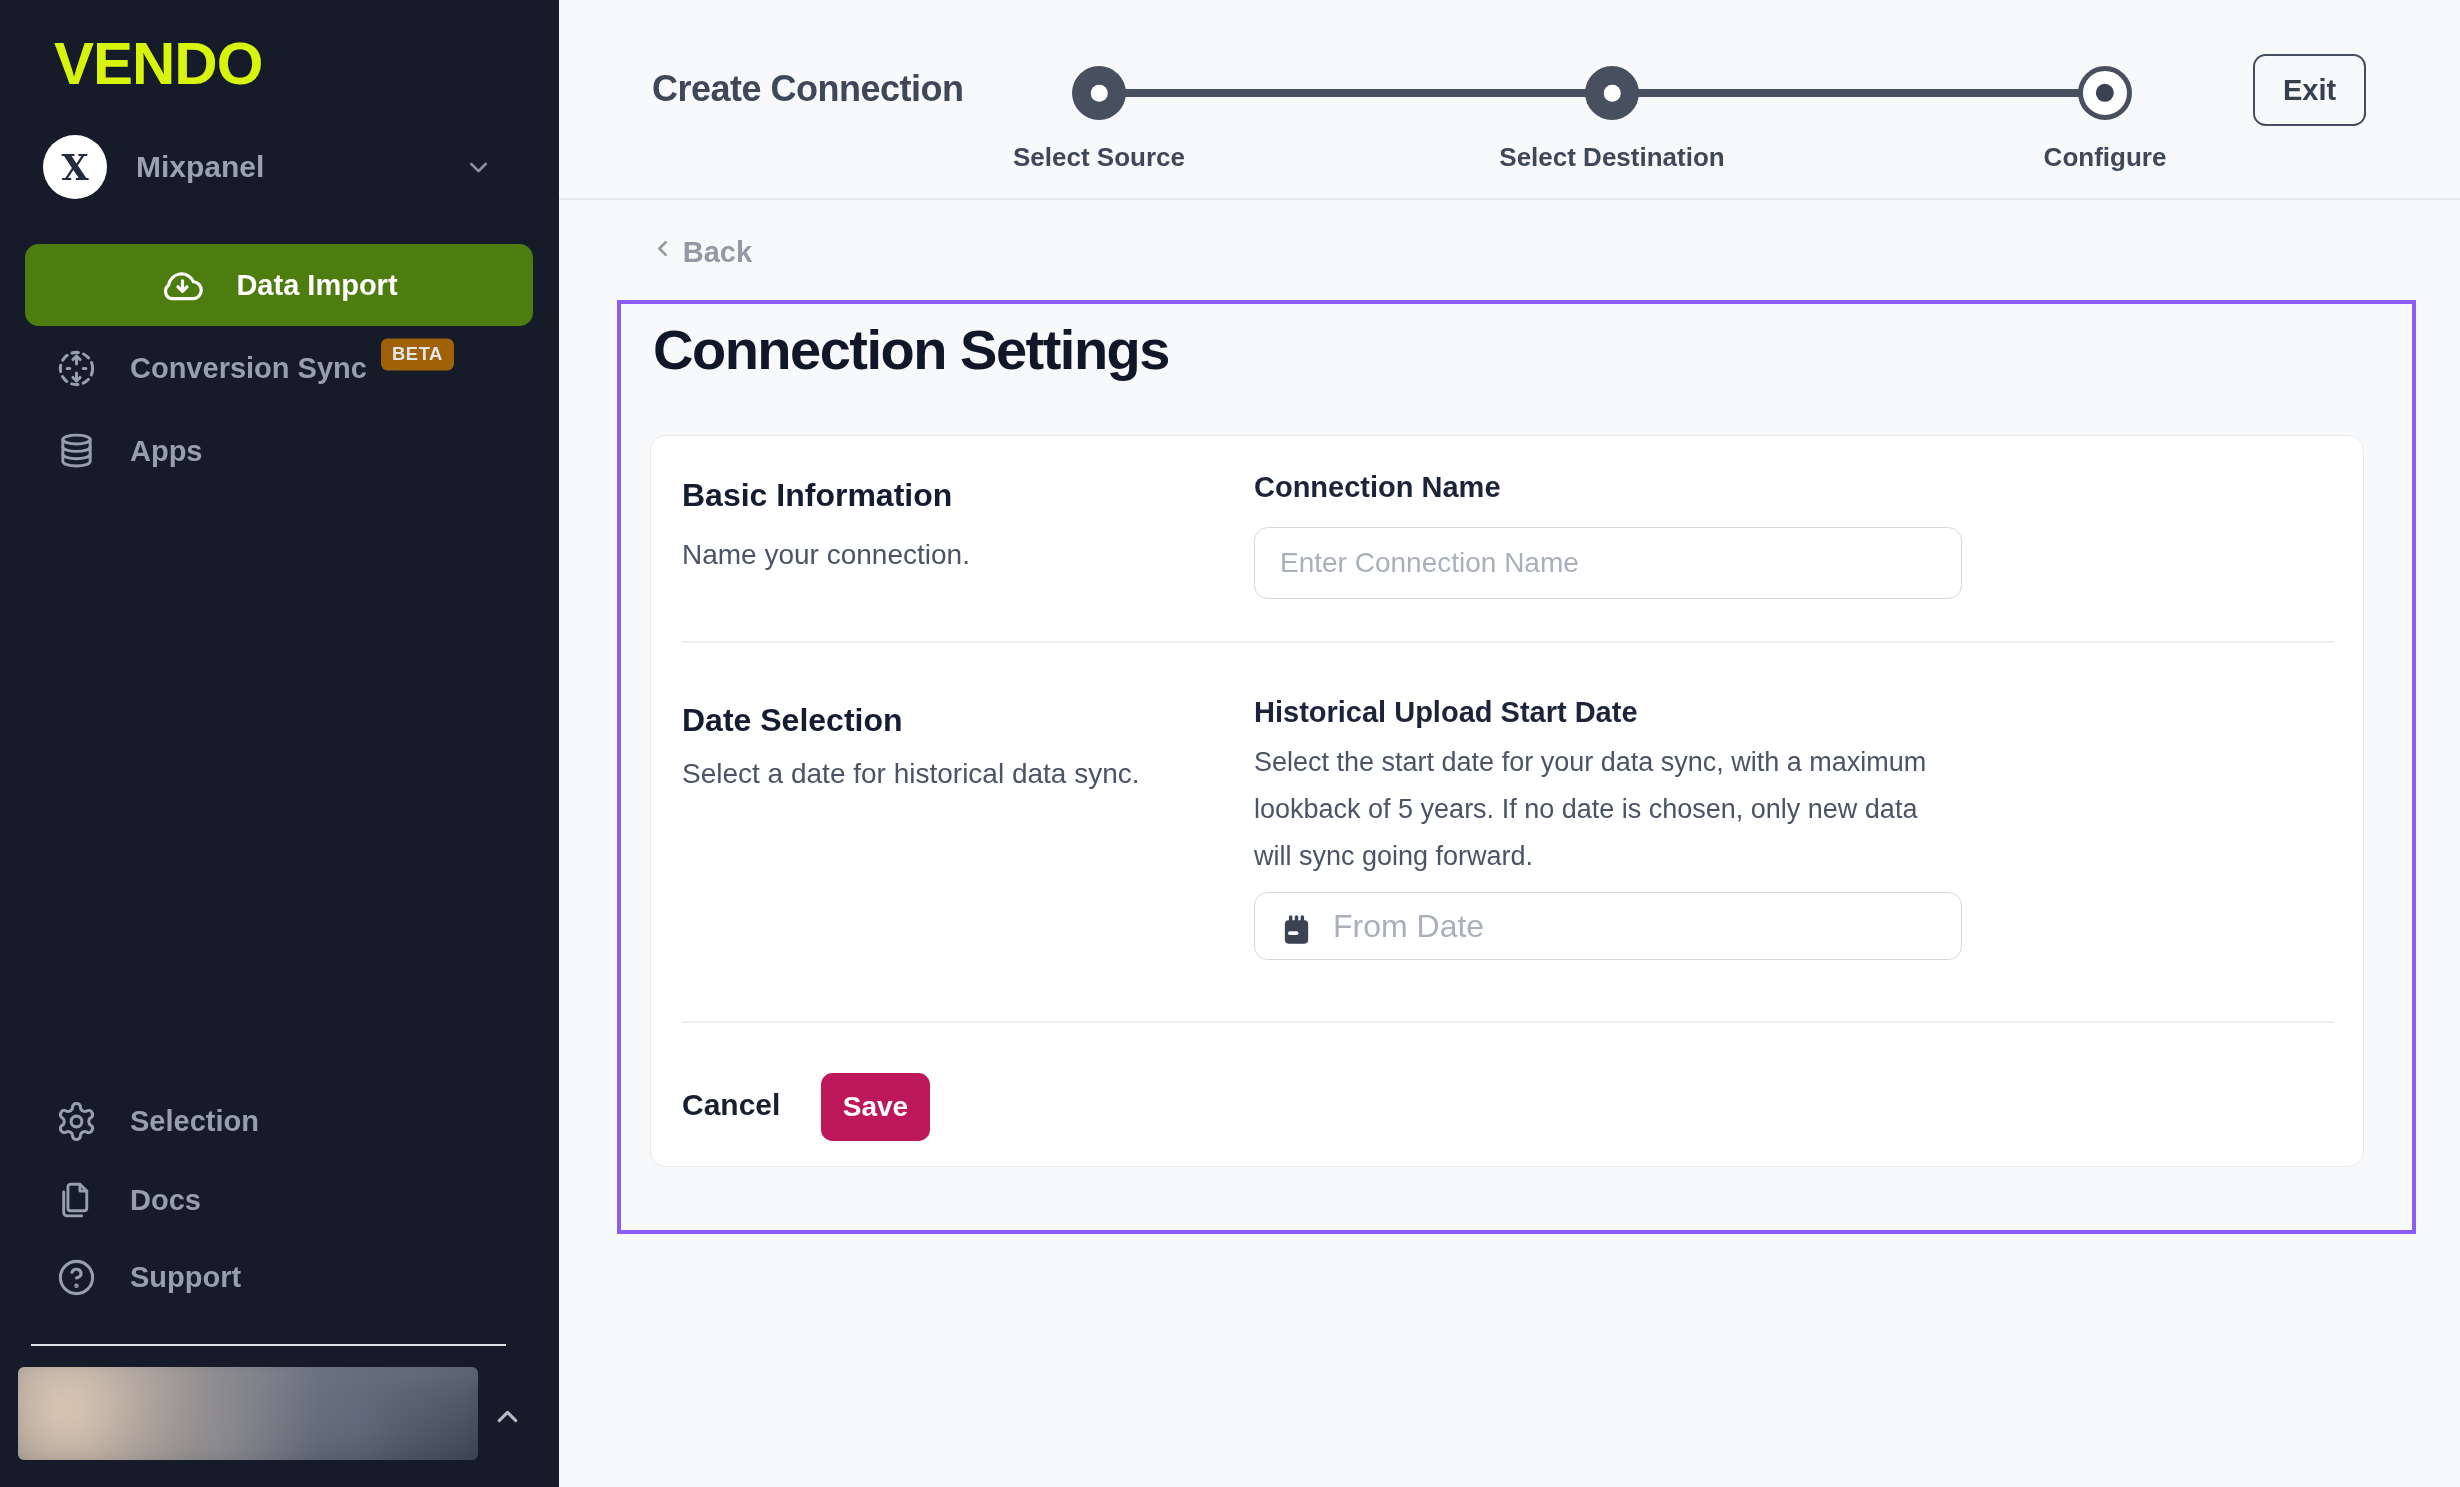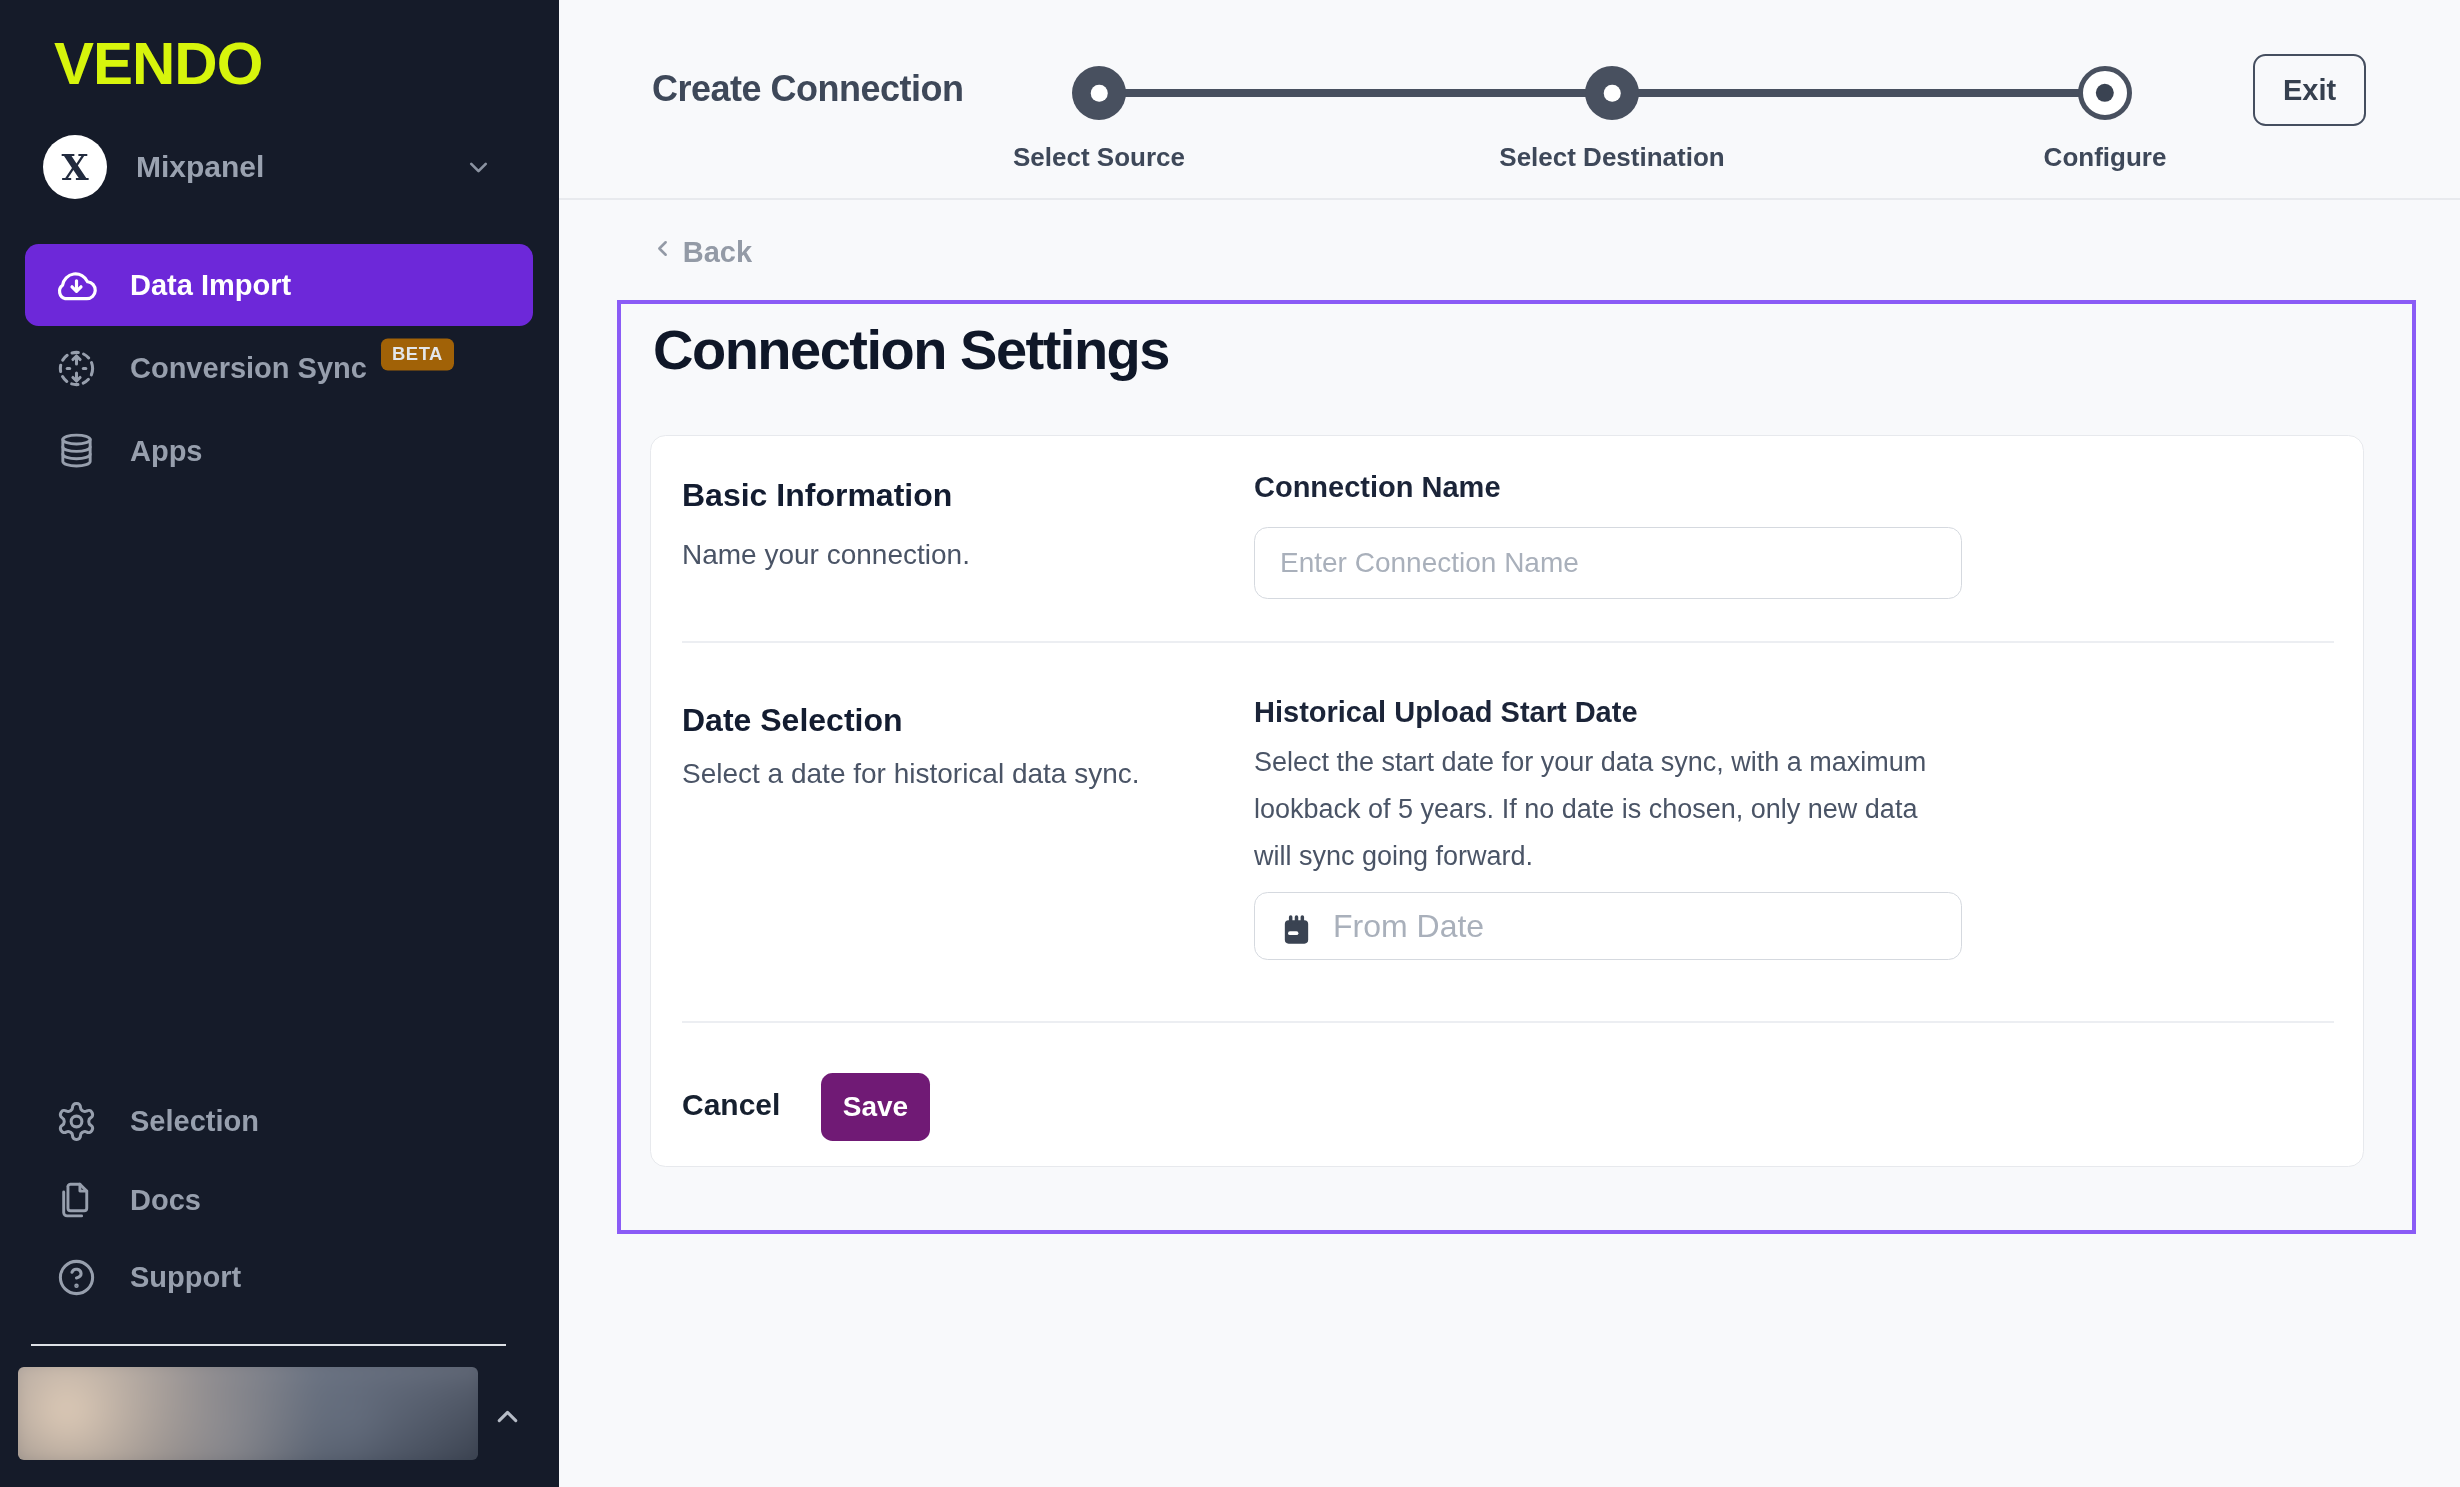--- a/index.html
+++ b/index.html
@@ -13,21 +13,21 @@
   .workspace { position:absolute; left:43px; top:134px; width:477px; height:66px; display:flex; align-items:center; cursor:pointer; }
   .ws-avatar { width:64px; height:64px; border-radius:50%; background:#ffffff; display:flex; align-items:center; justify-content:center;
                font-family:"DejaVu Serif", serif; font-weight:700; font-size:35px; color:#222b3f; flex-shrink:0; }
   .ws-name { margin-left:29px; font-size:30px; font-weight:600; color:#9aa2b0; }
   .ws-chevron { position:absolute; right:27px; color:#8b93a1; }
 
   .side-item { position:absolute; left:25px; width:508px; height:82px; border-radius:13.6px; display:flex; align-items:center;
                padding:0 29px; color:#979fad; font-size:29px; font-weight:600; cursor:pointer; }
   .side-item .ic { width:45px; height:45px; display:flex; align-items:center; justify-content:center; flex-shrink:0; }
   .side-item .lbl { margin-left:31px; }
-  .side-item.active { background:#6d28d9; color:#ffffff; font-weight:700; }
+  .side-item.active { background:#4d7c0f; color:#ffffff; font-weight:700;justify-content:center; }
   .badge { margin-left:13.6px; transform:translateY(-13.6px); background:#a16207; color:#e3e6ea; font-size:18.4px; font-weight:700;
            letter-spacing:0.5px; padding:4.9px 11.6px; border-radius:6.8px; }
 
   .side-divider { position:absolute; left:31px; top:1344px; width:475px; height:1.9px; background:#dde1e6; }
   .user-box { position:absolute; left:18.4px; top:1367px; width:460px; height:93px; border-radius:5.8px; overflow:hidden; cursor:pointer; }
   .user-blur { position:absolute; inset:-23px;
       background:
         radial-gradient(circle at 14% 48%, rgba(233,212,190,0.95), rgba(190,175,165,0.45) 34%, rgba(120,125,140,0.0) 58%),
         radial-gradient(circle at 45% 70%, rgba(140,150,165,0.55), rgba(140,150,165,0.0) 55%),
         radial-gradient(circle at 72% 55%, rgba(120,130,148,0.6), rgba(120,130,148,0.0) 50%),
@@ -70,21 +70,21 @@
   .txt-input::placeholder { color:#a9b0bb; }
   .date-wrap { position:absolute; left:603px; top:456px; width:708px; height:76px; }
   .date-wrap .cal { position:absolute; left:25px; top:21.3px; }
   .date-wrap input { width:708px; height:68px; border:1.9px solid #d5d9df; border-radius:13.6px; font-size:32px; color:#1b2438;
                      padding:0 25px 0 78px; font-family:inherit; background:#ffffff; outline:none; }
   .date-wrap input::placeholder { color:#a9b0bb; }
   .card-divider { position:absolute; left:31px; width:1652px; height:1.9px; background:#eceef2; }
 
   .cancel-btn { position:absolute; left:31px; top:652px; background:none; border:none; font-size:30px; font-weight:700; color:#16202f;
                 cursor:pointer; font-family:inherit; }
-  .save-btn { position:absolute; left:170px; top:637px; width:109px; height:68px; background:#701a75; border:none; border-radius:11.6px;
+  .save-btn { position:absolute; left:170px; top:637px; width:109px; height:68px; background:#be185d; border:none; border-radius:11.6px;
               color:#ffffff; font-size:28px; font-weight:700; cursor:pointer; font-family:inherit; }
 
   svg { display:block; }
 </style>
 </head>
 <body>
 
 <div class="app">
 
   <aside class="sidebar">

